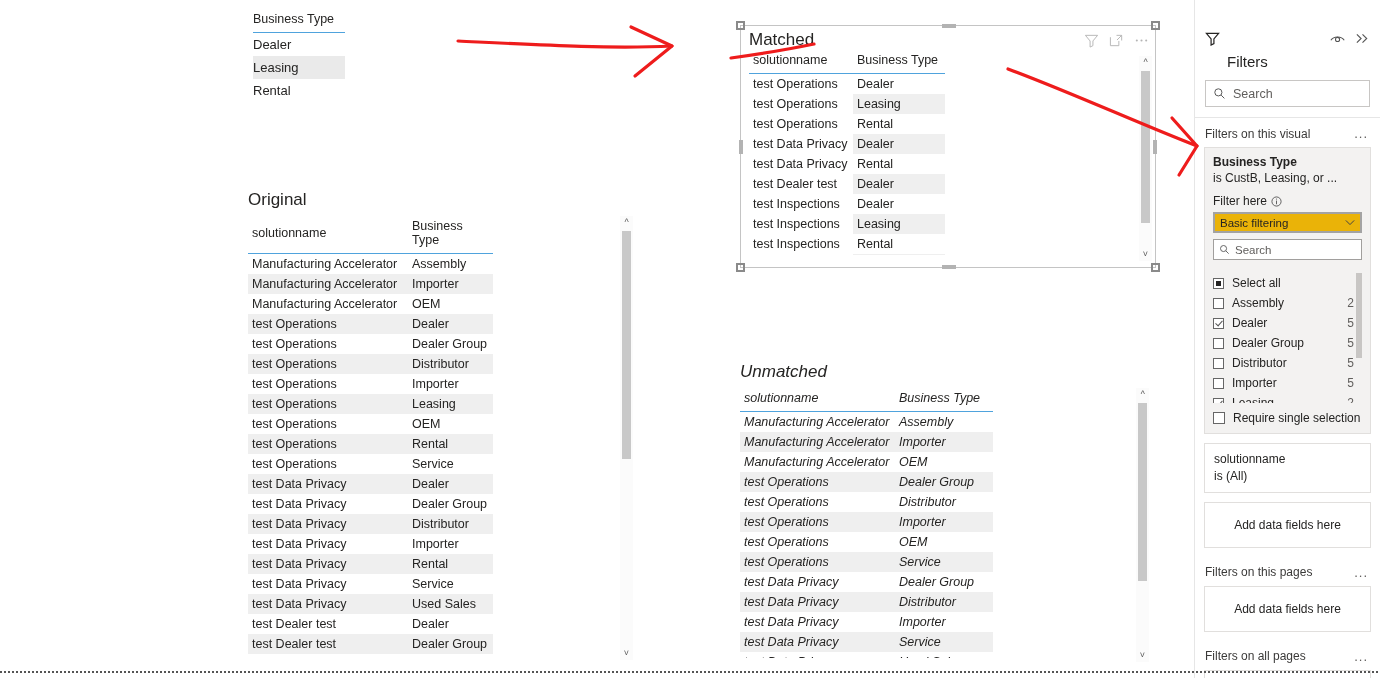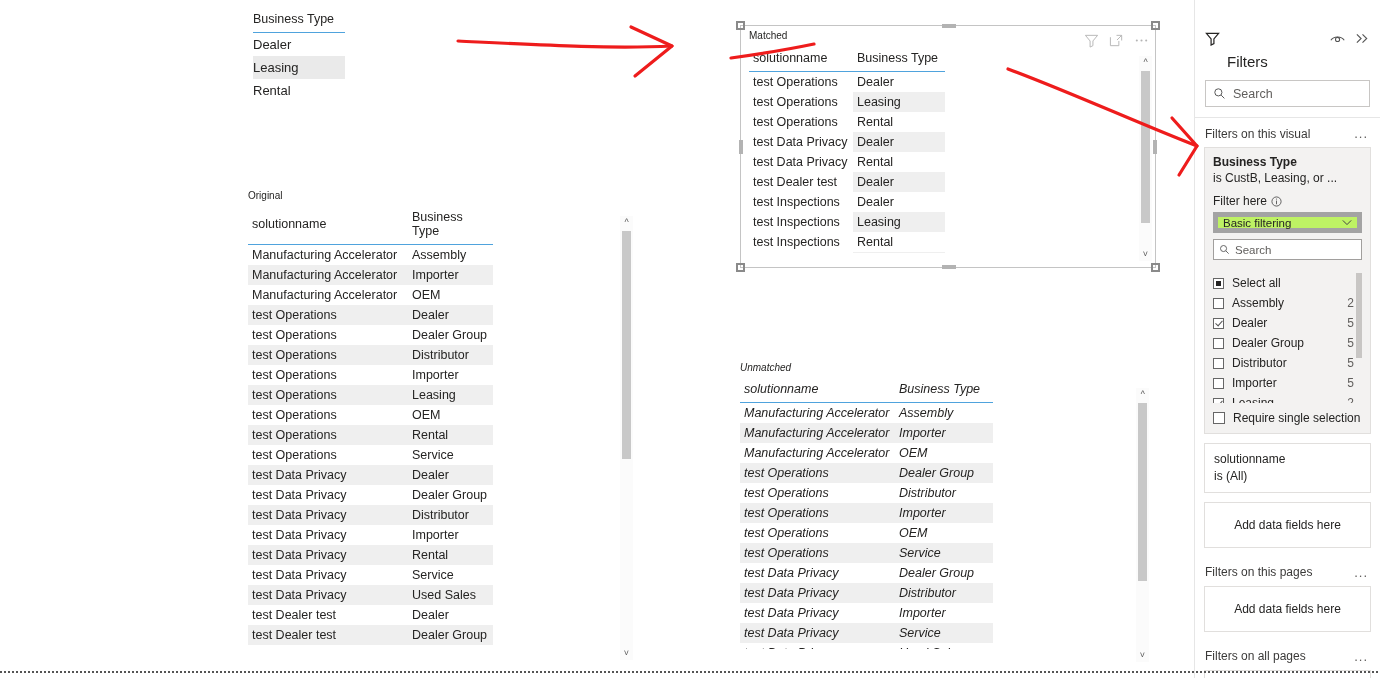--- a/index.html
+++ b/index.html
@@ -30,21 +30,21 @@
   
   #bt-slicer { position: absolute; left: 253px; top: 12px; width: 92px; }
   #bt-slicer .bt-head {
     font-size: 12.5px; color: #252423; padding-bottom: 6px;
     border-bottom: 1.5px solid #4fa3dd;
   }
   .bt-item { font-size: 13px; padding: 4px 3px 4px 0px; color: #252423; }
   .bt-item.sel { background: #eaeaea; }
 
   
-  .visual-title { font-size: 10px; color: #252423; }
+  .visual-title { font-size: 17px; color: #252423; }
   .tbl { width: 100%; border-collapse: collapse; table-layout: fixed; }
   .tbl th {
     font-size: 12.5px; font-weight: normal; color: #252423;
     text-align: left; padding: 3px 4px 6px 4px;
     border-bottom: 1.5px solid #4fa3dd; background: #fff;
   }
   .tbl td {
     font-size: 12.5px; color: #252423; padding: 3px 4px;
     white-space: nowrap; overflow: hidden;
   }
@@ -117,21 +117,21 @@
   }
   .fp-section-head span.t { font-size: 12px; color: #3b3a39; flex: 1; }
   .fp-card {
     margin: 0 9px 9px 9px; border: 1px solid #e1dfdd; background: #f3f2f1;
     padding: 7px 8px 8px 8px;
   }
   .fp-card .f-name { font-size: 12px; font-weight: bold; color: #252423; }
   .fp-card .f-cond { font-size: 12px; color: #252423; margin-top: 2px; }
   .fp-card .f-type-lbl { font-size: 12px; color: #252423; margin-top: 9px; display: flex; align-items: center; gap: 4px;}
   .sel-box {
-    margin-top: 4px; height: 21px; background: #bef264; border: 5px solid #a3a3a3;
+    margin-top: 4px; height: 21px; background: #eab308; border: 2px solid #a3a3a3;
     display: flex; align-items: center; padding: 0 5px; font-size: 11.5px; color: #252423;
   }
   .sel-box .v { flex: 1; }
   .mini-search {
     margin-top: 6px; height: 21px; background: #fff; border: 1px solid #a19f9d;
     display: flex; align-items: center; padding: 0 5px; gap: 5px;
     font-size: 11.5px; color: #605e5c;
   }
   .chk-list { position: relative; margin-top: 13px; max-height: 130px; overflow: hidden; }
   .chk-row { display: flex; align-items: center; height: 20px; font-size: 12px; color: #252423; }

